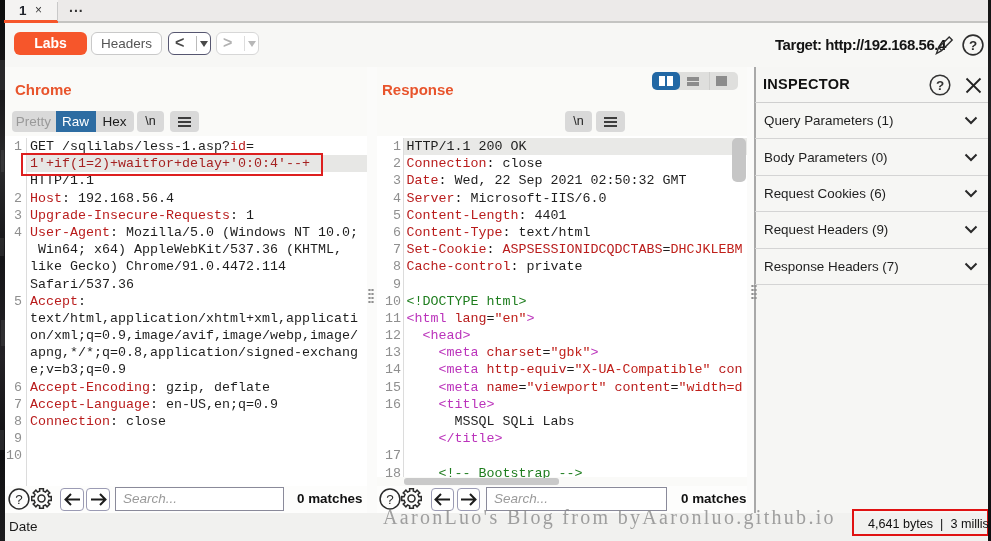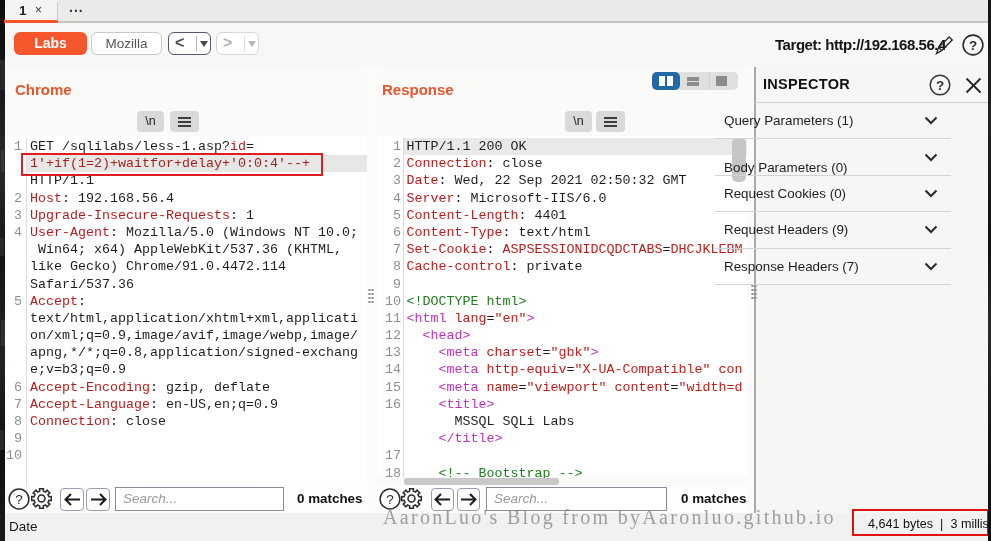--- a/index.html
+++ b/index.html
@@ -12,21 +12,21 @@
   .r { color:#a52121; }
   .r2 { color:#c0201a; }
   .g { color:#1e7d1e; }
   .m { color:#bb33bb; }
   .num { color:#8f8f8f; text-align:right; }
   .btnrow { position:absolute; top:111px; height:21px; }
   .seg { display:inline-block; height:21px; line-height:21px; background:#d9d9d9; color:#1c1c1c; font-size:13.5px; text-align:center; vertical-align:top; }
   .seg.sel { background:#2d6ca2; color:#fff; }
   .seg.dis { color:#9a9a9a; }
   .orange-title { color:#e8542c; font-weight:bold; font-size:15px; }
-  .insp-row { position:absolute; left:715px; width:236px; border-bottom:1px solid #d4d4d4; }
+  .insp-row { position:absolute; left:755px; width:236px; border-bottom:1px solid #d4d4d4; }
   .insp-row .t { position:absolute; left:9px; font-size:13.4px; color:#1e1e1e; }
   svg { display:block; }
 </style>
 </head>
 <body>
 <div id="app">
 
   <div class="abs" style="left:0;top:0;width:4.5px;height:541px;background:linear-gradient(180deg,#0c0c0c 0%,#19181a 18%,#2a2a2c 30%,#151518 48%,#232125 66%,#101012 84%,#1b1b1d 100%);"></div>
 
   <div class="abs" style="left:0;top:60px;width:4.5px;height:30px;background:#3a3a3c;opacity:.5;"></div>
@@ -41,21 +41,21 @@
   <div class="abs" style="left:4.5px;top:0;width:53.5px;height:21px;background:#f4f3f2;"></div>
   <div class="abs" style="left:4.5px;top:21px;width:986.5px;height:2px;background:#c4c4c2;"></div>
   <div class="abs" style="left:4px;top:20px;width:54px;height:3px;background:#f6562b;"></div>
   <div class="abs" style="left:57px;top:2px;width:1px;height:19px;background:#c9c9c9;"></div>
   <div class="abs" style="left:19px;top:3px;font-size:13.5px;color:#21242c;font-weight:bold;">1</div>
   <div class="abs" style="left:35px;top:3px;font-size:12px;color:#3a3a3a;">×</div>
   <div class="abs" style="left:69px;top:-1px;font-size:14px;color:#333;font-weight:bold;letter-spacing:1px;">...</div>
 
   <div class="abs" style="left:4.5px;top:23px;width:986.5px;height:44px;background:#f7f7f5;"></div>
   <div class="abs" style="left:14px;top:32px;width:73px;height:23px;background:#f6562b;border-radius:6px;color:#fff;font-weight:bold;font-size:14px;text-align:center;line-height:23px;">Labs</div>
-  <div class="abs" style="left:91px;top:32px;width:71px;height:23px;background:#fff;border:1px solid #c9c9c9;border-radius:6px;color:#555;font-size:13.5px;text-align:center;line-height:21px;">Mozilla</div>
+  <div class="abs" style="left:91px;top:32px;width:71px;height:23px;background:#fff;border:1px solid #c9c9c9;border-radius:6px;color:#555;font-size:13.5px;text-align:center;line-height:21px;">Headers</div>
 
   <div class="abs" style="left:168px;top:32px;width:43px;height:23px;background:#fff;border:1.4px solid #565670;border-radius:6px;"></div>
   <div class="abs" style="left:175px;top:33px;width:14px;height:20px;color:#4a4a4a;font-size:16px;font-weight:bold;line-height:20px;">&lt;</div>
   <div class="abs" style="left:196px;top:36px;width:1px;height:15px;background:#bbb;"></div>
   <div class="abs" style="left:200px;top:41px;width:0;height:0;border-left:4.5px solid transparent;border-right:4.5px solid transparent;border-top:6px solid #4a4a4a;"></div>
 
   <div class="abs" style="left:216px;top:32px;width:43px;height:23px;background:#fff;border:1.4px solid #d7d7d7;border-radius:6px;"></div>
   <div class="abs" style="left:223px;top:33px;width:14px;height:20px;color:#b2b2b2;font-size:16px;font-weight:bold;line-height:20px;">&gt;</div>
   <div class="abs" style="left:244px;top:36px;width:1px;height:15px;background:#ddd;"></div>
   <div class="abs" style="left:248px;top:41px;width:0;height:0;border-left:4.5px solid transparent;border-right:4.5px solid transparent;border-top:6px solid #b7b7b7;"></div>
@@ -65,20 +65,23 @@
     <path d="M2.5 20.5 L4.6 14.6 L15.2 4 L18.2 7 L7.6 17.6 Z"></path>
     <path d="M4.6 14.6 L7.6 17.6"></path>
   </svg>
   <svg class="abs" style="left:962px;top:33.5px;" width="22" height="22" viewBox="0 0 22 22" fill="none">
     <circle cx="11" cy="11" r="9.9" stroke="#2e2e2e" stroke-width="1.6"></circle>
     <text x="11" y="15.8" font-size="13.5" font-weight="bold" font-family="Liberation Sans" fill="#2e2e2e" text-anchor="middle">?</text>
   </svg>
 
   <div class="abs" style="left:4.5px;top:67px;width:362.5px;height:446px;background:#fafaf8;"></div>
   <div class="abs orange-title" style="left:15px;top:81px;">Chrome</div>
+  <div class="btnrow" style="left:11.5px;">
+    <span class="seg dis" style="width:44px;border-radius:4px 0 0 4px;">Pretty</span><span class="seg sel" style="width:40px;">Raw</span><span class="seg" style="width:38px;border-radius:0 4px 4px 0;">Hex</span>
+  </div>
   <div class="btnrow seg" style="left:137px;width:27px;border-radius:4px;font-size:12.5px;">\n</div>
   <div class="btnrow seg" style="left:170px;width:29px;border-radius:4px;">
     <svg style="margin:4.5px auto 0;" width="13" height="12" viewBox="0 0 13 12">
         <g stroke="#3d3d3d" stroke-width="2">
           <line x1="0" y1="2" x2="13" y2="2"></line>
           <line x1="0" y1="6" x2="13" y2="6"></line>
           <line x1="0" y1="10" x2="13" y2="10"></line>
         </g>
       </svg>
   </div>
@@ -143,27 +146,27 @@
     </svg>
   <div class="abs" style="left:755px;top:102px;width:236px;height:1px;background:#cfcfcf;"></div>
   <div id="inspector">
       <div class="insp-row" style="top:103px;height:36.4px;">
     <div class="t" style="top:10.2px;">Query Parameters (1)</div>
     <svg style="position:absolute;right:13px;top:13.2px;" width="14" height="9" viewBox="0 0 14 9" fill="none">
           <path d="M1.5 1.5 L7 7 L12.5 1.5" stroke="#2a2a2a" stroke-width="2"></path>
         </svg>
   </div>
       <div class="insp-row" style="top:139.4px;height:36.4px;">
-    <div class="t" style="top:10.2px;margin-top:10px;">Body Parameters (0)</div>
+    <div class="t" style="top:10.2px;">Body Parameters (0)</div>
     <svg style="position:absolute;right:13px;top:13.2px;" width="14" height="9" viewBox="0 0 14 9" fill="none">
           <path d="M1.5 1.5 L7 7 L12.5 1.5" stroke="#2a2a2a" stroke-width="2"></path>
         </svg>
   </div>
       <div class="insp-row" style="top:175.8px;height:36.4px;">
-    <div class="t" style="top:10.2px;">Request Cookies (0)</div>
+    <div class="t" style="top:10.2px;">Request Cookies (6)</div>
     <svg style="position:absolute;right:13px;top:13.2px;" width="14" height="9" viewBox="0 0 14 9" fill="none">
           <path d="M1.5 1.5 L7 7 L12.5 1.5" stroke="#2a2a2a" stroke-width="2"></path>
         </svg>
   </div>
       <div class="insp-row" style="top:212.2px;height:36.4px;">
     <div class="t" style="top:10.2px;">Request Headers (9)</div>
     <svg style="position:absolute;right:13px;top:13.2px;" width="14" height="9" viewBox="0 0 14 9" fill="none">
           <path d="M1.5 1.5 L7 7 L12.5 1.5" stroke="#2a2a2a" stroke-width="2"></path>
         </svg>
   </div>

